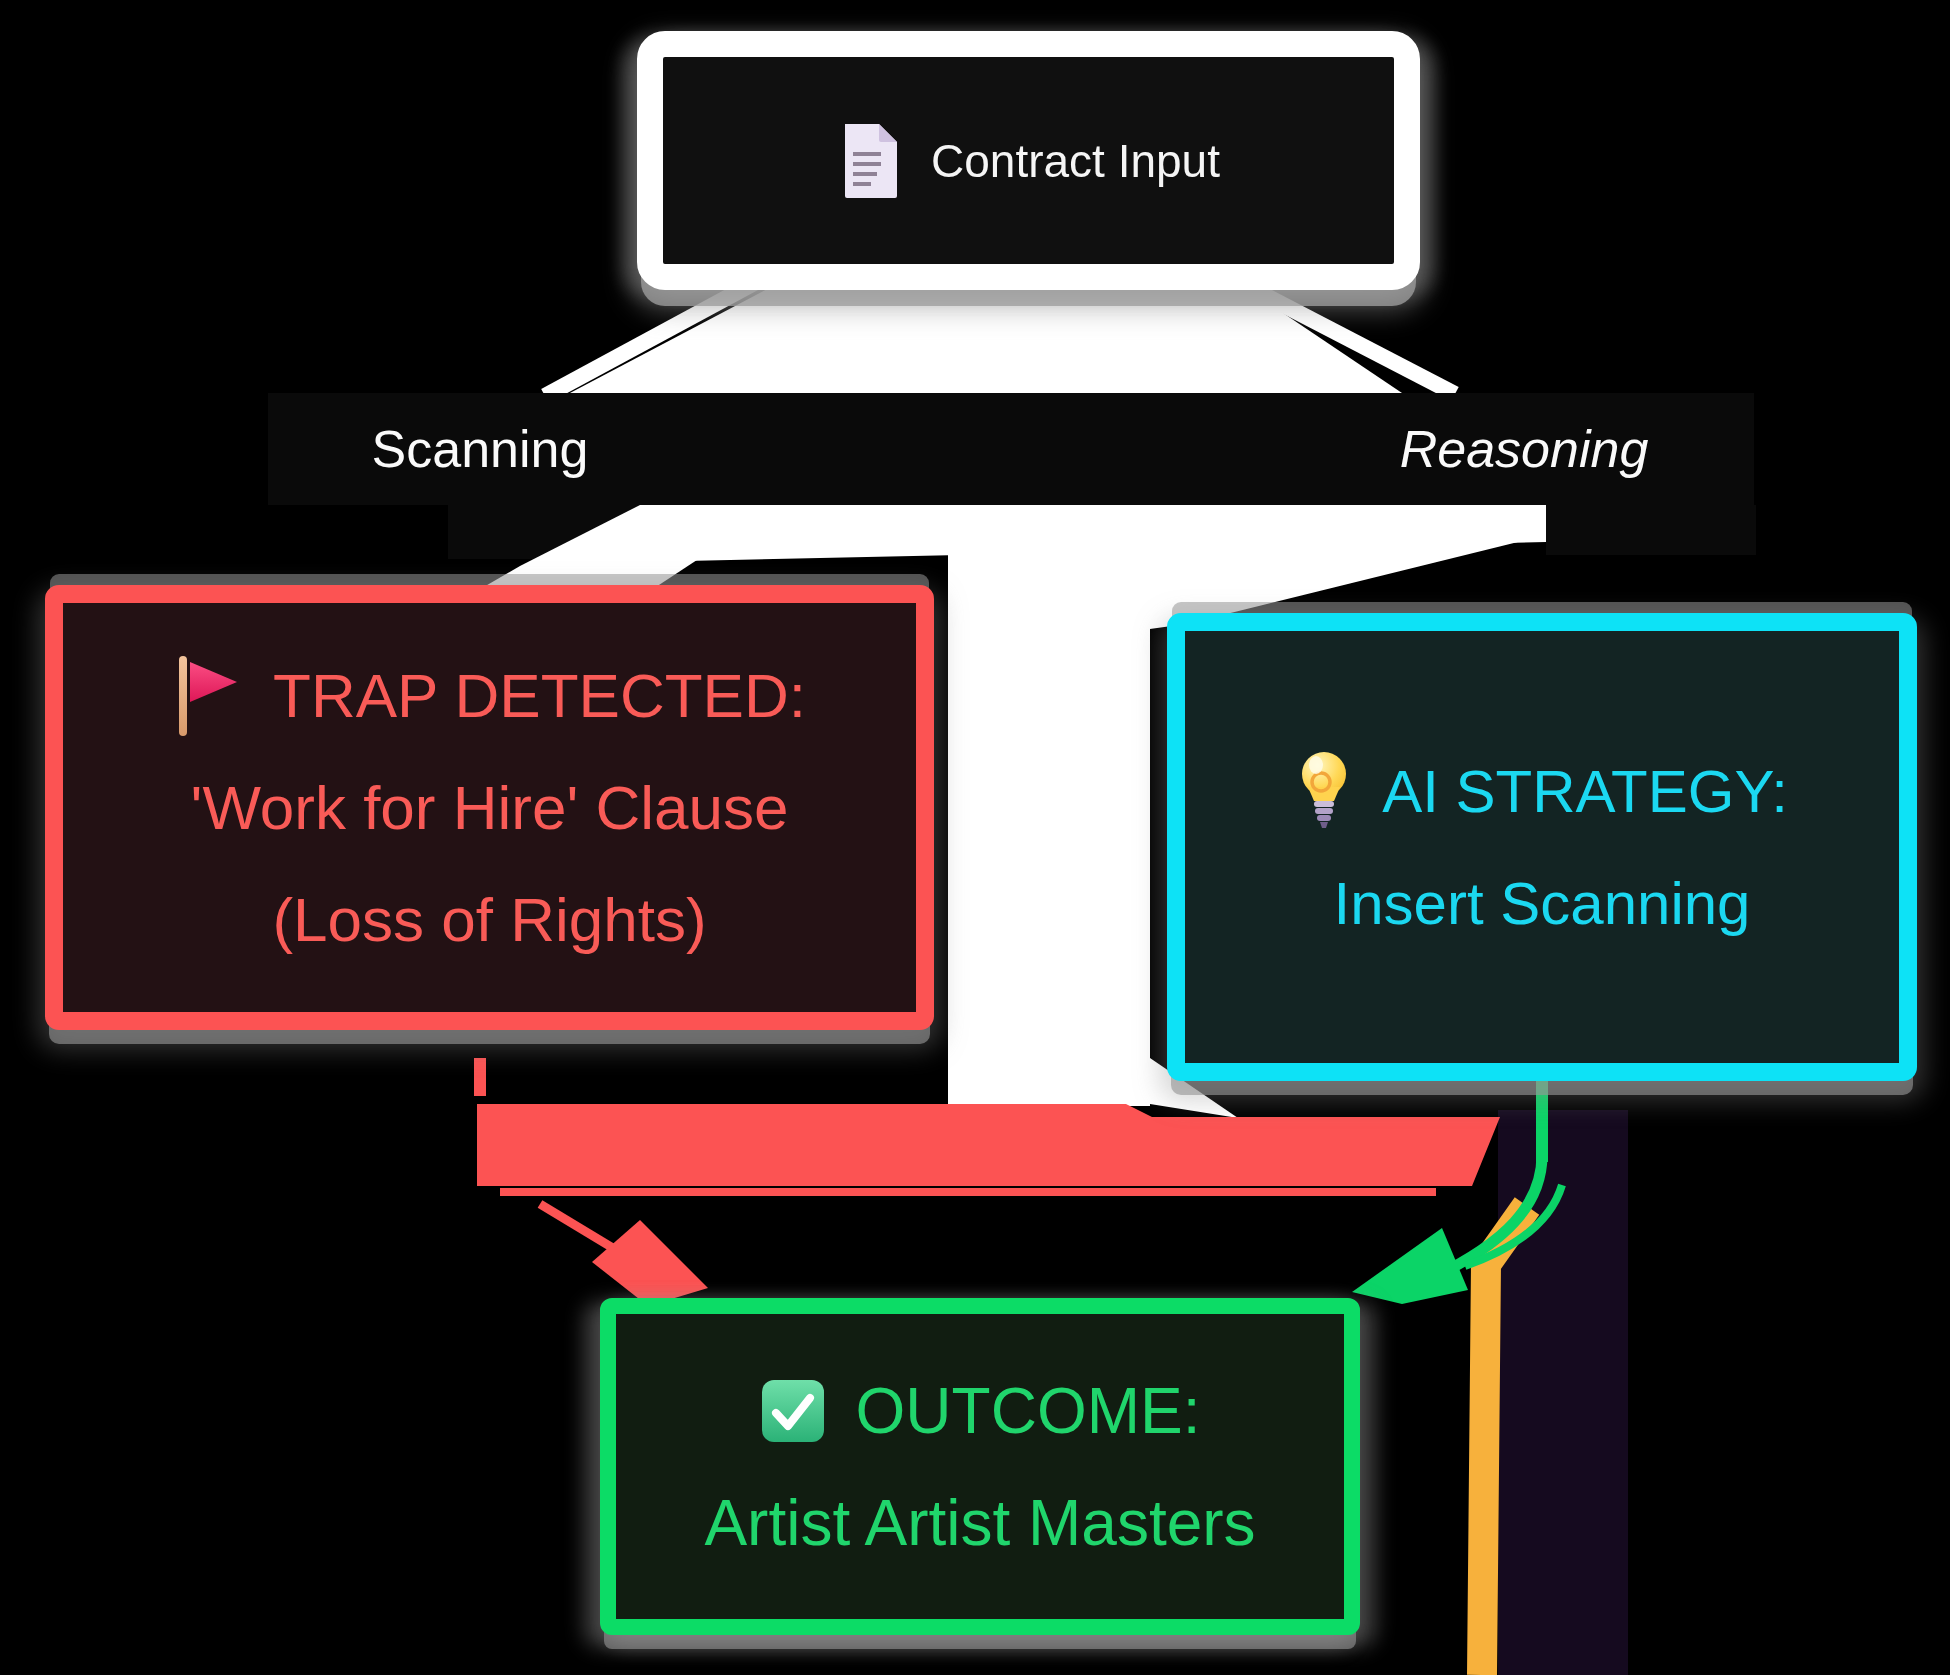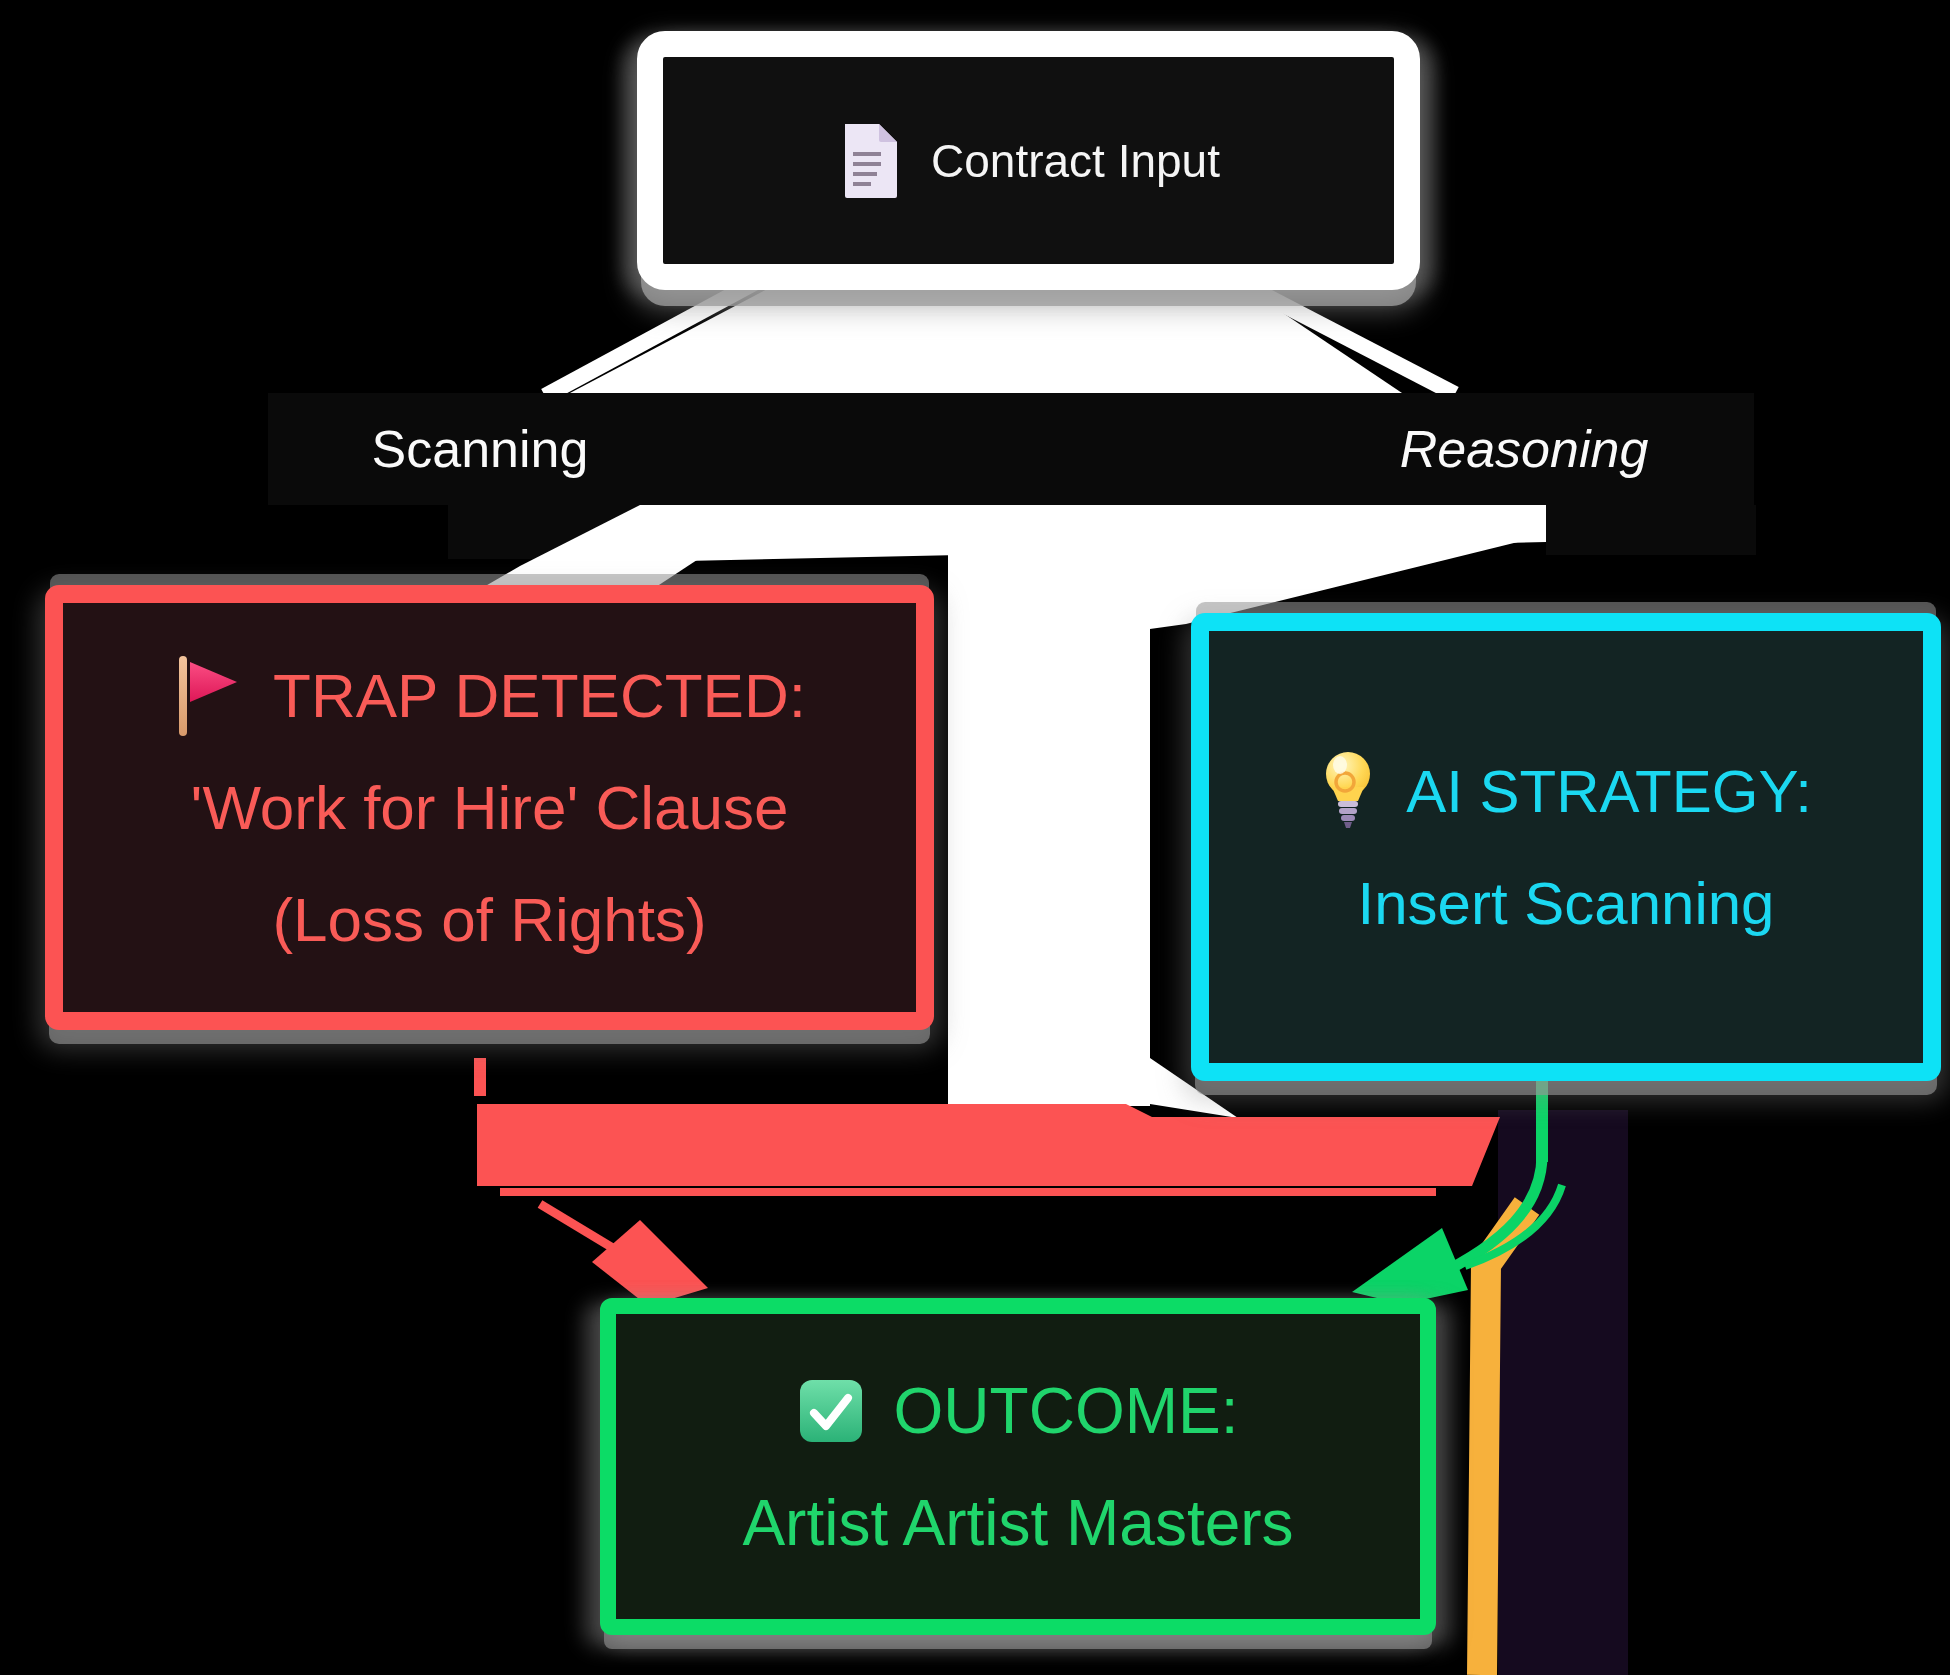--- a/index.html
+++ b/index.html
@@ -23,23 +23,23 @@
   #node-trap{left:45px;top:585px;width:889px;height:445px;border-width:18px;border-radius:14px;
     border-color:var(--trap-border);background:var(--trap-fill);color:var(--trap-text);
     font-size:62px;
     box-shadow:0 -16px 0 -5px rgba(150,150,150,.55),0 18px 0 -4px rgba(150,150,150,.62),
                0 12px 26px 8px rgba(140,140,140,.35);}
   
   #node-strategy{left:1167px;top:613px;width:750px;height:468px;border-width:18px;border-radius:14px;
     border-color:var(--strategy-border);background:var(--strategy-fill);color:var(--strategy-text);
     font-size:60px;
     box-shadow:0 -16px 0 -5px rgba(150,150,150,.55),0 18px 0 -4px rgba(150,150,150,.62),
-               0 12px 26px 8px rgba(140,140,140,.35);margin-left:24px;}
+               0 12px 26px 8px rgba(140,140,140,.35);}
   
-  #node-outcome{left:600px;top:1298px;width:836px;height:337px;border-width:16px;border-radius:12px;
+  #node-outcome{left:600px;top:1298px;width:760px;height:337px;border-width:16px;border-radius:12px;
     border-color:var(--outcome-border);background:var(--outcome-fill);color:var(--outcome-text);
     font-size:64px;
     box-shadow:0 18px 0 -4px rgba(150,150,150,.6),-12px 8px 20px 4px rgba(148,148,148,.42),
                12px 8px 20px 4px rgba(148,148,148,.42);}
 
   
   #label-band{position:absolute;left:268px;top:393px;width:1486px;height:112px;background:var(--band-bg);}
   .band-ext{position:absolute;background:var(--band-bg);}
   #band-ext-left{left:448px;top:505px;width:197px;height:54px;}
   #band-ext-right{left:1546px;top:505px;width:210px;height:50px;}

